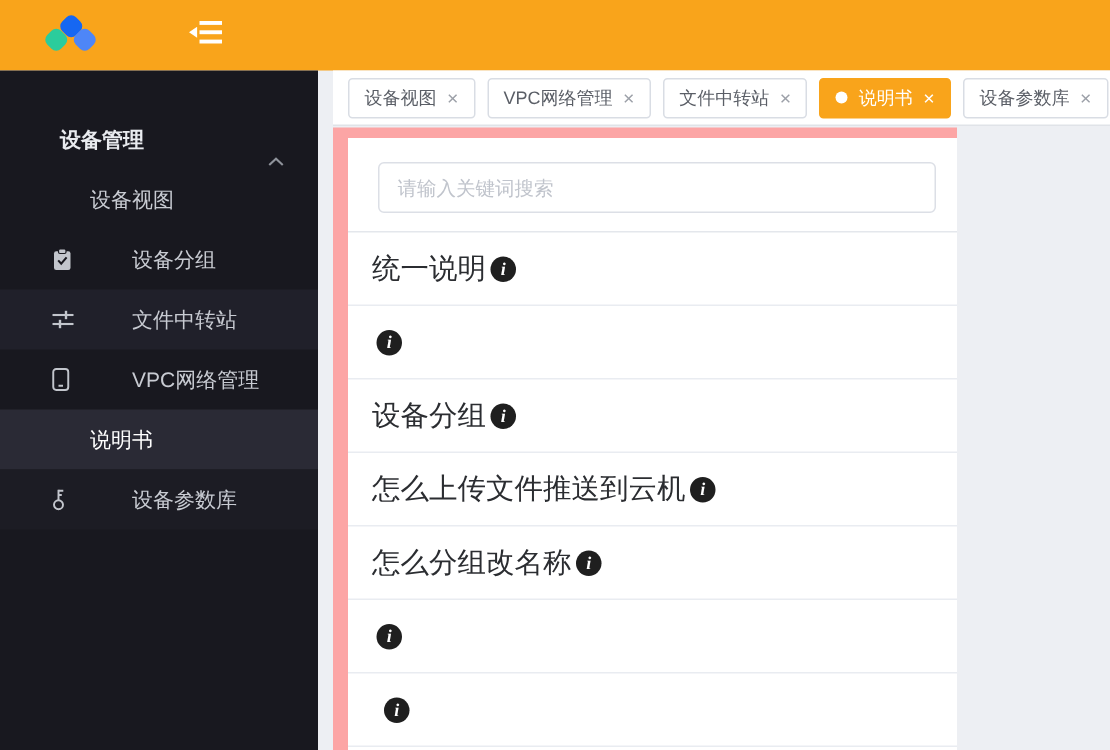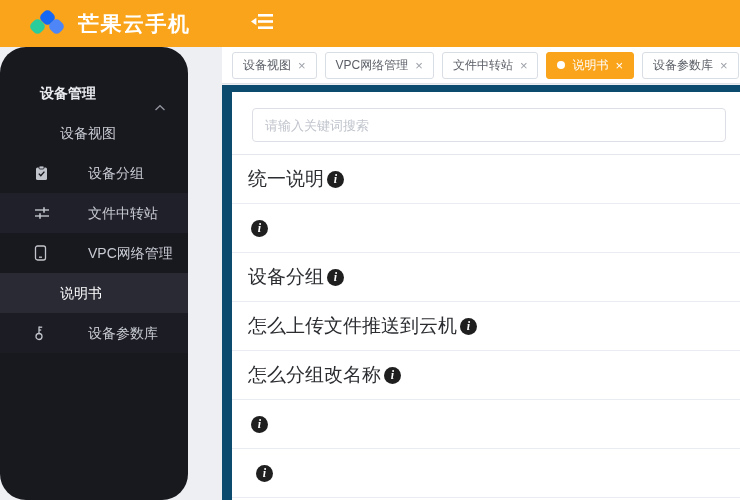--- a/index.html
+++ b/index.html
@@ -8,22 +8,22 @@
 
   
   .header { position:absolute; left:0; top:0; width:740px; height:47px;
     background:#F9A41B; display:flex; align-items:center; }
   .logo { display:flex; align-items:center; margin-left:28px; }
   .logo svg { display:block; }
   .logo-title { color:#fff; font-size:21px; font-weight:bold; letter-spacing:1.5px; margin-left:12px; }
   .fold-btn { margin-left:60px; cursor:pointer; display:flex; align-items:center; }
 
   
-  .sidebar { position:absolute; left:0; top:47px; width:188px; height:453px;
-    background:#18181F; padding-top:26px;border-radius:26px; }
+  .sidebar { position:absolute; left:0; top:47px; width:212px; height:453px;
+    background:#18181F; padding-top:26px; }
   .side-item { height:40px; line-height:40px; font-size:14px; color:#C8CBD2;
     position:relative; cursor:pointer; white-space:nowrap; }
   .side-group { color:#E9EBEF; font-weight:bold; padding-left:40px; }
   .side-sub { padding-left:60px; }
   .side-iconic { padding-left:88px; }
   .side-iconic .s-icon { position:absolute; left:34px; top:50%; transform:translateY(-50%); display:flex; }
   .row-filehub { background:#20202A; }
   .row-params { background:#1C1C24; }
   .side-active { background:#2A2A35; color:#FFFFFF; }
   .group-arrow { position:absolute; right:22px; top:14px; }
@@ -34,22 +34,22 @@
     padding-left:10px; gap:8px; overflow:hidden; }
   .tab { height:27px; display:inline-flex; align-items:center; padding:0 10px;
     border:1px solid #D9DDE4; border-radius:3px; background:#fff; color:#5A5E66;
     font-size:12px; cursor:pointer; white-space:nowrap; }
   .tab .close { margin-left:7px; color:#9CA0A8; font-size:13px; line-height:1; cursor:pointer; }
   .tab-active { background:#F9A41B; border-color:#F9A41B; color:#fff; }
   .tab-active .close { color:#fff; }
   .tab-dot { width:8px; height:8px; border-radius:50%; background:#fff; margin-right:7px; }
 
   
-  .content { position:absolute; left:222px; top:85px; width:518px; height:415px;
-    background:#0c4a6e; }
+  .content { position:absolute; left:222px; top:85px; width:416px; height:415px;
+    background:#fca5a5; }
   .card { position:absolute; left:10px; top:7px; right:0; bottom:0;
     background:#fff; overflow:hidden; }
   .search-wrap { padding:16px 0 12px 20px; border-bottom:1px solid #E4E7EC; }
   .search-input { display:block; width:calc(100% - 14px); height:34px;
     border:1px solid #DCDFE6; border-radius:4px; padding:0 12px; font-size:13px;
     color:#333; outline:none; font-family:"Liberation Sans","DejaVu Sans",sans-serif; }
   .search-input::placeholder { color:#C0C4CC; }
   .faq-row { height:49px; display:flex; align-items:center; padding-left:16px;
     border-bottom:1px solid #E9ECF1; cursor:pointer; }
   .faq-title { font-size:19px; color:#2B2D31; }
@@ -64,21 +64,20 @@
 
 <div class="header">
   <div class="logo">
     <span>
       <svg width="38" height="30" viewBox="0 0 38 30">
         <rect x="3" y="11" width="13" height="13" rx="4.5" fill="#2BCC9C" transform="rotate(-45 9.5 17.5)"></rect>
         <rect x="13" y="2" width="13" height="13" rx="4.5" fill="#1667F2" transform="rotate(45 19.5 8.5)"></rect>
         <rect x="22" y="11" width="13" height="13" rx="4.5" fill="#4E86F7" transform="rotate(45 28.5 17.5)"></rect>
       </svg>
     </span>
-    <span class="logo-title">芒果云手机</span>
   </div>
   <div class="fold-btn">
     <span>
       <svg width="23" height="17" viewBox="0 0 23 17">
         <rect x="7" y="1" width="15" height="2.6" fill="#fff"></rect>
         <rect x="7" y="7.2" width="15" height="2.6" fill="#fff"></rect>
         <rect x="7" y="13.4" width="15" height="2.6" fill="#fff"></rect>
         <polygon points="0,8.5 5.4,4.8 5.4,12.2" fill="#fff"></polygon>
       </svg>
     </span>

